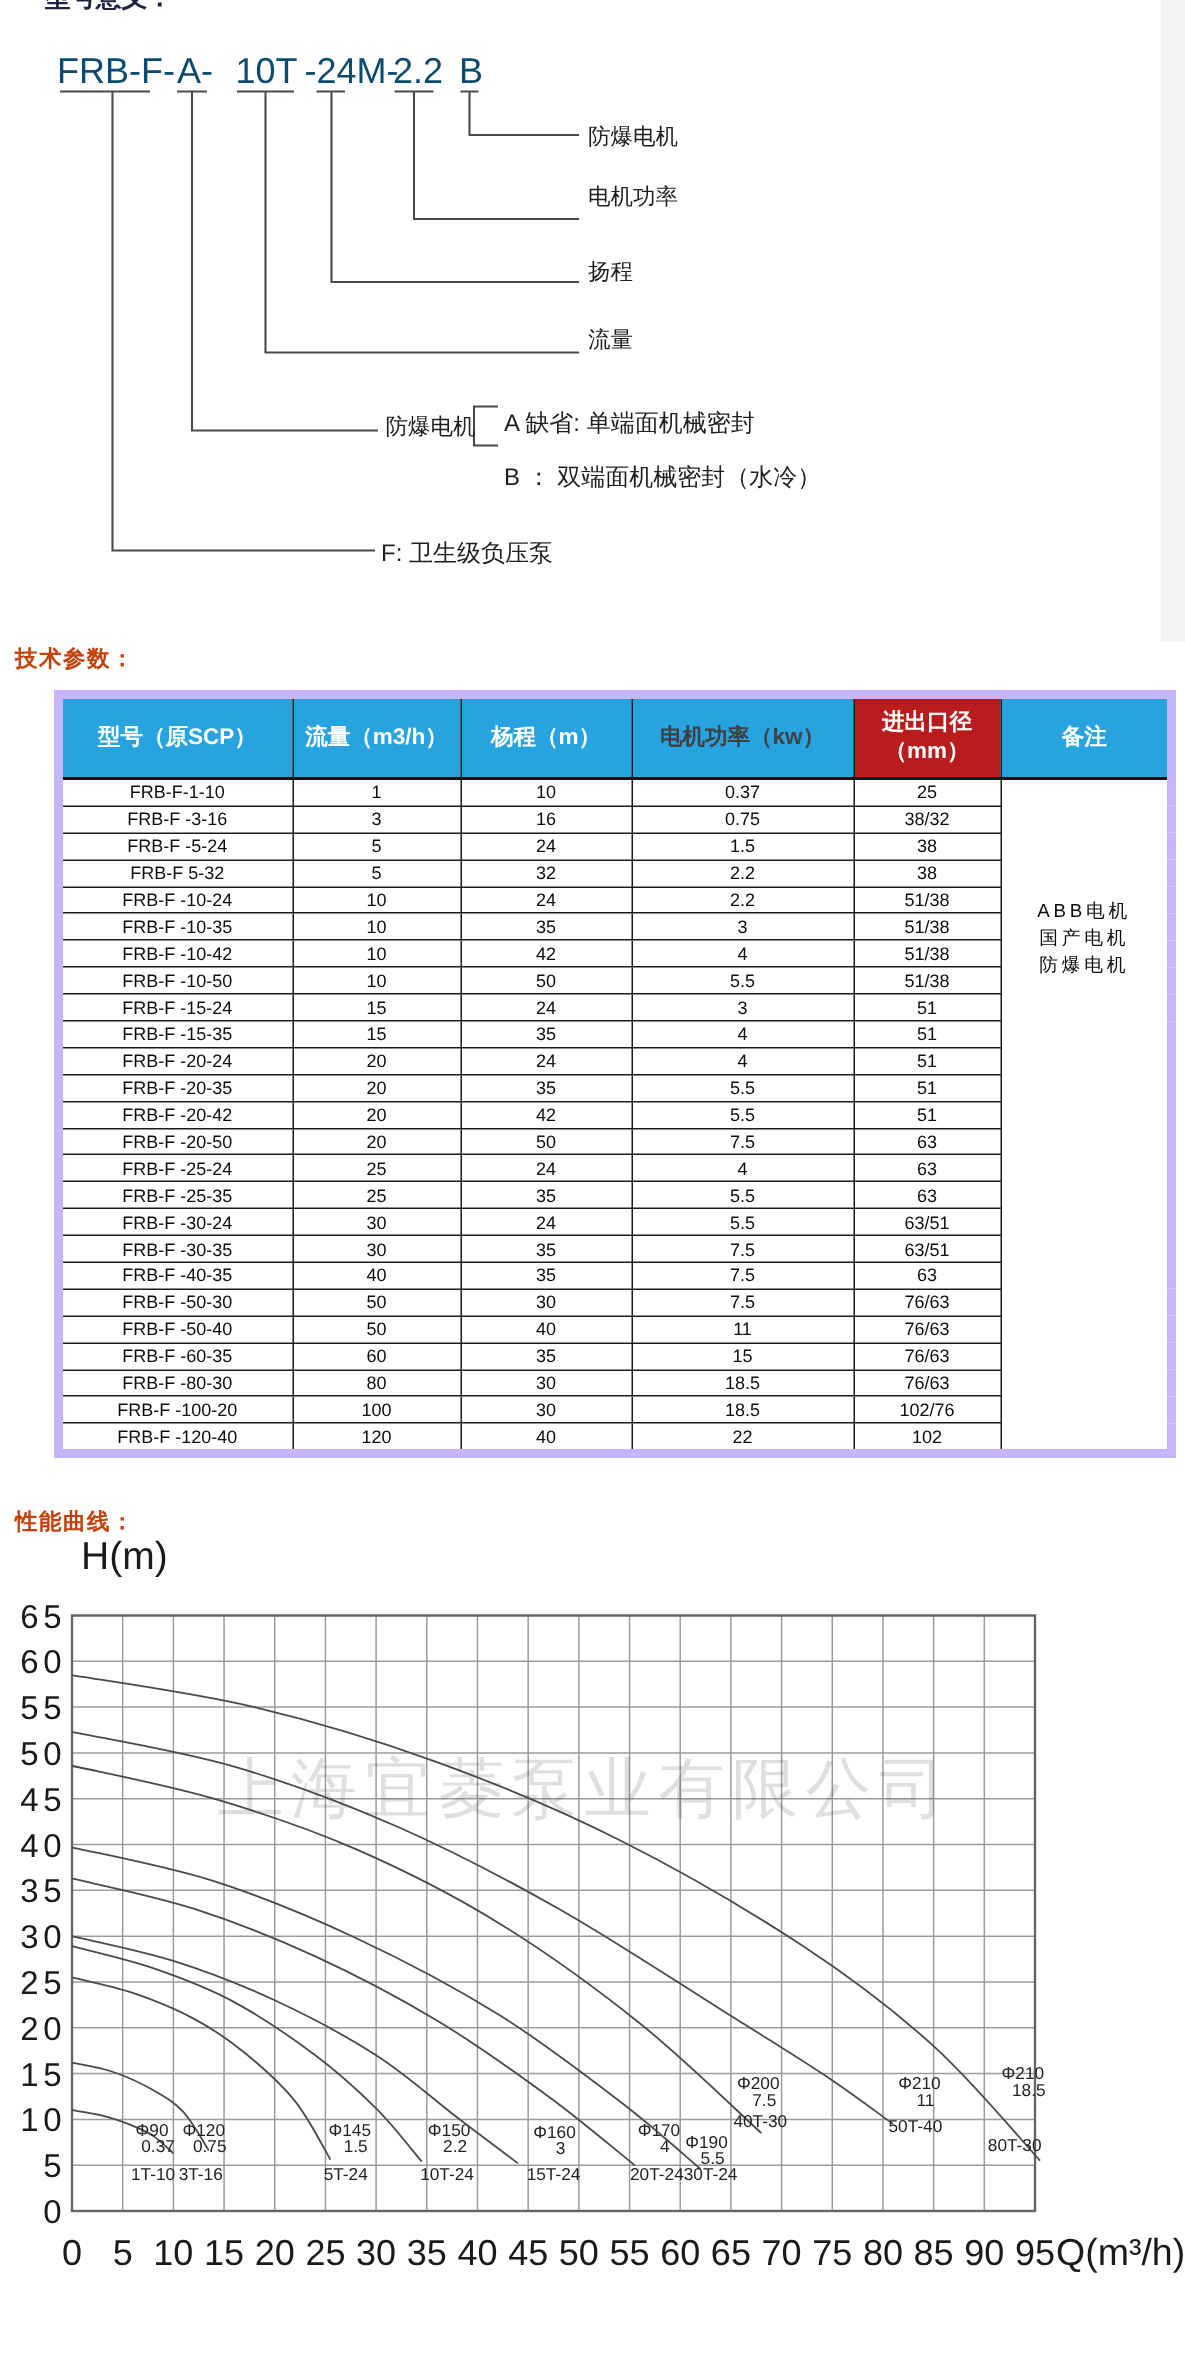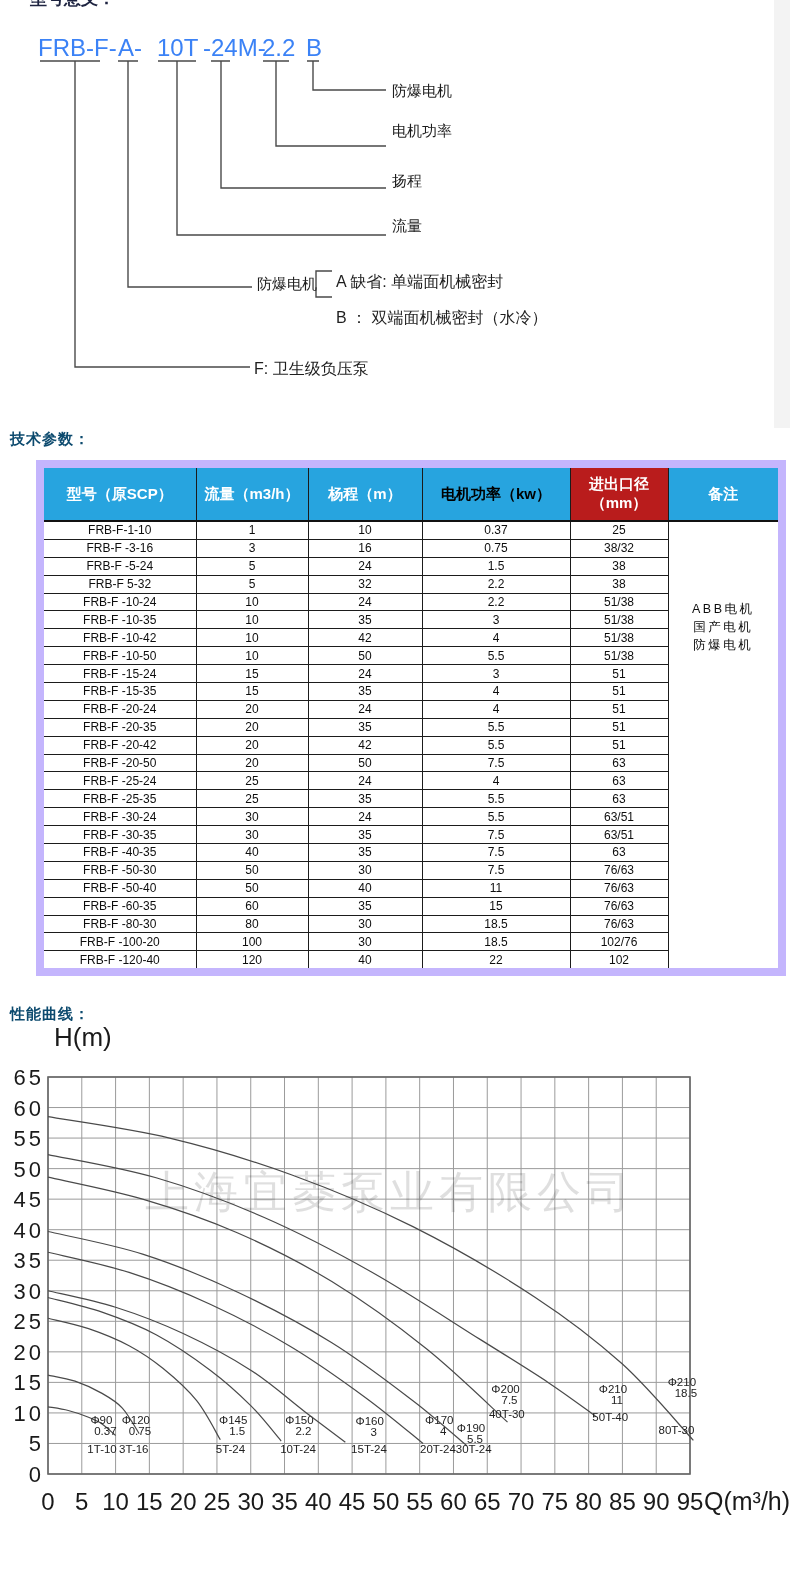--- a/index.html
+++ b/index.html
@@ -1,28 +1,28 @@
 <!DOCTYPE html>
 <html><head>
 <meta charset="utf-8">
 <style>
   html,body{margin:0;padding:0}
   body{width:790px;height:1583px;background:#ffffff;position:relative;overflow:hidden;
        font-family:"Liberation Sans",sans-serif;color:#111}
-  .sec-title{position:absolute;font-size:15px;font-weight:bold;color:#0c4a6e;letter-spacing:1px;white-space:pre}
+  .sec-title{position:absolute;font-size:15px;font-weight:bold;color:#c2410c;letter-spacing:1px;white-space:pre}
   .cut-title{position:absolute;left:30px;top:-13px;font-size:17px;font-weight:bold;color:#1d2340;white-space:pre}
-  .code-part{position:absolute;top:34px;font-size:24px;color:#3b82f6;white-space:pre}
+  .code-part{position:absolute;top:34px;font-size:24px;color:#0c4a6e;white-space:pre}
   .dlabel{position:absolute;font-size:15px;color:#1e1e1e;white-space:pre}
   .dlabel.small{font-size:16px}
   .edge-shade{position:absolute;left:774px;top:0;width:16px;height:428px;background:#ececec;opacity:.65}
   svg{position:absolute;left:0}
   #diagram-svg{top:0}
   #chart-svg{top:1000px}
   table.tech{position:absolute;left:36px;top:460px;width:742px;height:499px;
-             border-collapse:collapse;table-layout:fixed;border:8px solid #c4b5fd}
+             border-collapse:collapse;table-layout:fixed;border:6px solid #c4b5fd}
   table.tech th{border:1px solid #1b1b1b;border-bottom:2px solid #111;color:#fff;
                 font-size:15px;font-weight:bold;height:50px;padding:1px 2px;line-height:1.25}
   table.tech td{border:1px solid #1b1b1b;font-size:12px;text-align:center;vertical-align:middle;
                 height:16.9px;padding:0;color:#0d0d0d}
   table.tech td.remark{vertical-align:top;padding-top:78px;font-size:12.5px;letter-spacing:2.5px;
                        line-height:18px;text-align:center}
 </style>
 </head>
 <body>
 
@@ -64,21 +64,21 @@
       <col style="width:114px">
     <col style="width:148px">
       <col style="width:98px">
       <col style="width:114px">
   </colgroup>
   <thead>
       <tr>
         <th style="background: rgb(39, 164, 223); color: rgb(255, 255, 255);">型号（原SCP）</th>
         <th style="background: rgb(39, 164, 223); color: rgb(255, 255, 255);">流量（m3/h）</th>
         <th style="background: rgb(39, 164, 223); color: rgb(255, 255, 255); margin-left: 35px;">杨程（m）</th>
-        <th style="background: rgb(39, 164, 223); color: #000000; margin-top: 14px;">电机功率（kw）</th>
+        <th style="background: rgb(39, 164, 223); color: #404040; margin-top: 14px;">电机功率（kw）</th>
         <th style="background: #b91c1c; color: rgb(255, 255, 255);">进出口径（mm）</th>
         <th style="background: rgb(39, 164, 223); color: rgb(255, 255, 255);">备注</th>
       </tr>
     </thead>
   <tbody>
       <tr>
         <td>FRB-F-1-10</td>
         <td>1</td>
         <td>10</td>
         <td>0.37</td>

